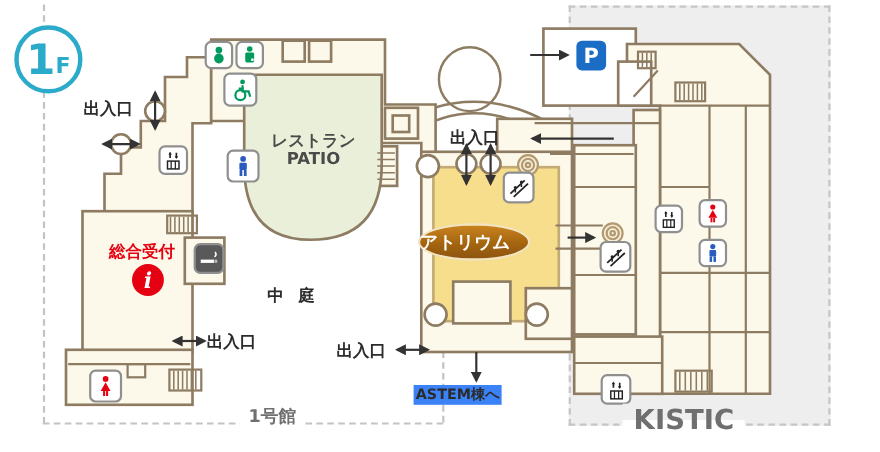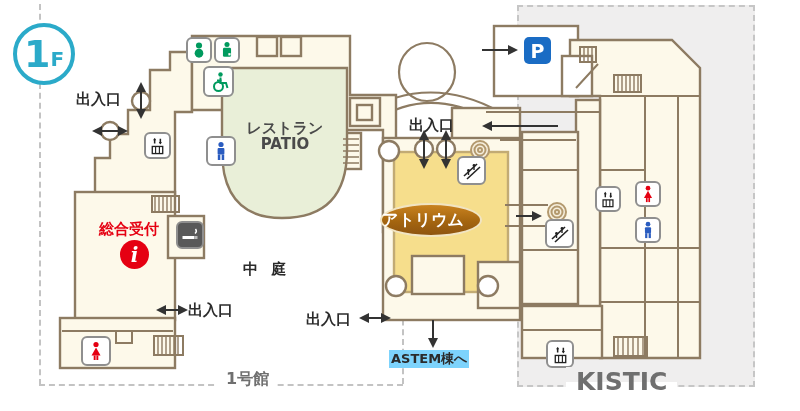--- a/index.html
+++ b/index.html
@@ -275,21 +275,21 @@
   </div>
 
   <div class="atrium-pill">
     <span>アトリウム</span>
   </div>
 
   <div class="abs jp" style="left:243px;top:260px;letter-spacing:4px;">中 庭</div>
 
   <div class="abs jp" style="left:99px;top:220px;color:#e50012;">総合受付</div>
 
-  <div class="abs jp" style="left:389px;top:350px;font-size:13px;background:#7dd3fc;padding:0 2px;">ASTEM棟へ</div>
+  <div class="abs jp" style="left:376px;top:350px;font-size:13px;background:#3b82f6;padding:0 2px;">ASTEM棟へ</div>
 
   <div class="abs lbl-gray" style="left:218px;top:369px;font-size:16px;">
     <span class="patch-white">1号館</span>
   </div>
   <div class="abs lbl-gray" style="left:566px;top:367px;font-size:25px;">
     <span class="patch-kistic">KISTIC</span>
   </div>
 
 </div>
 

